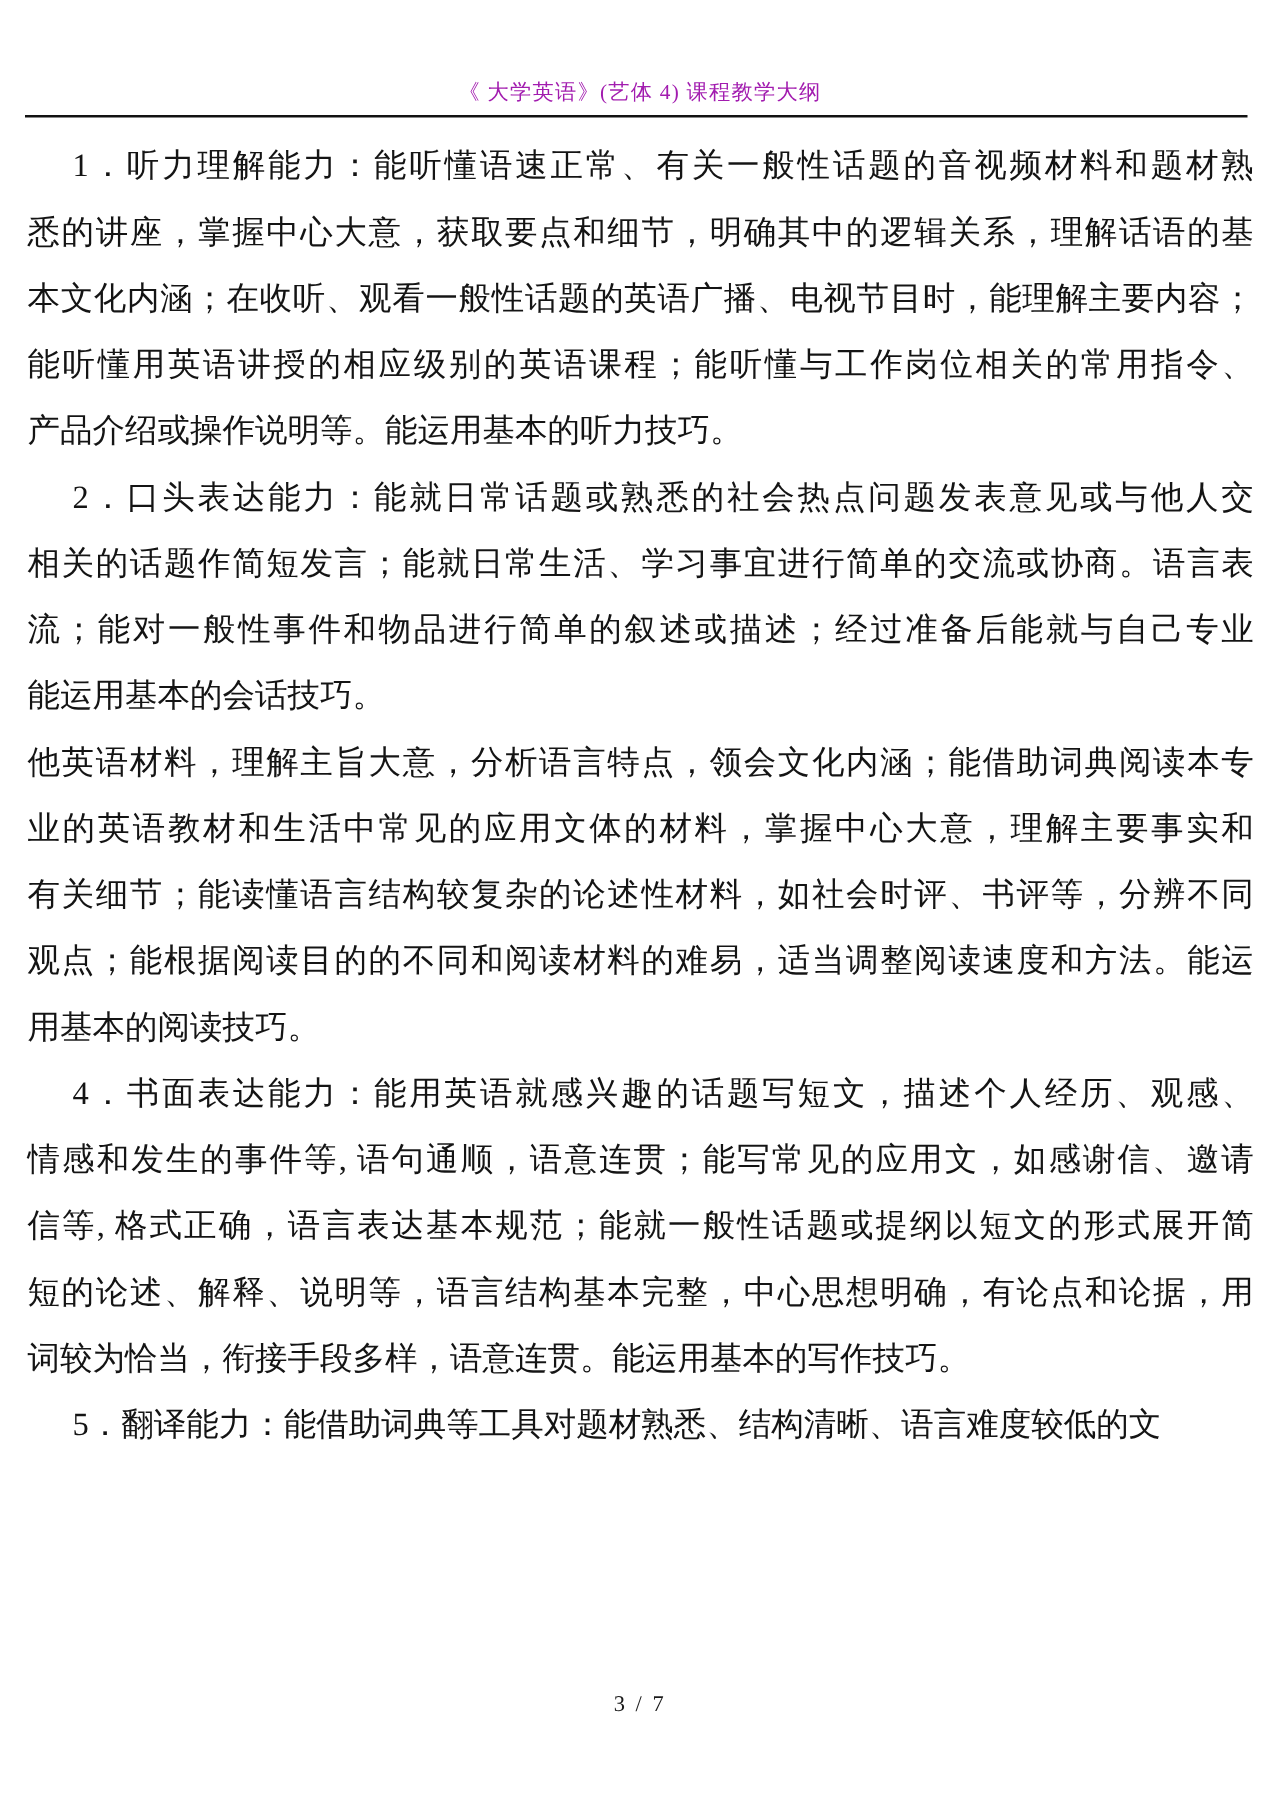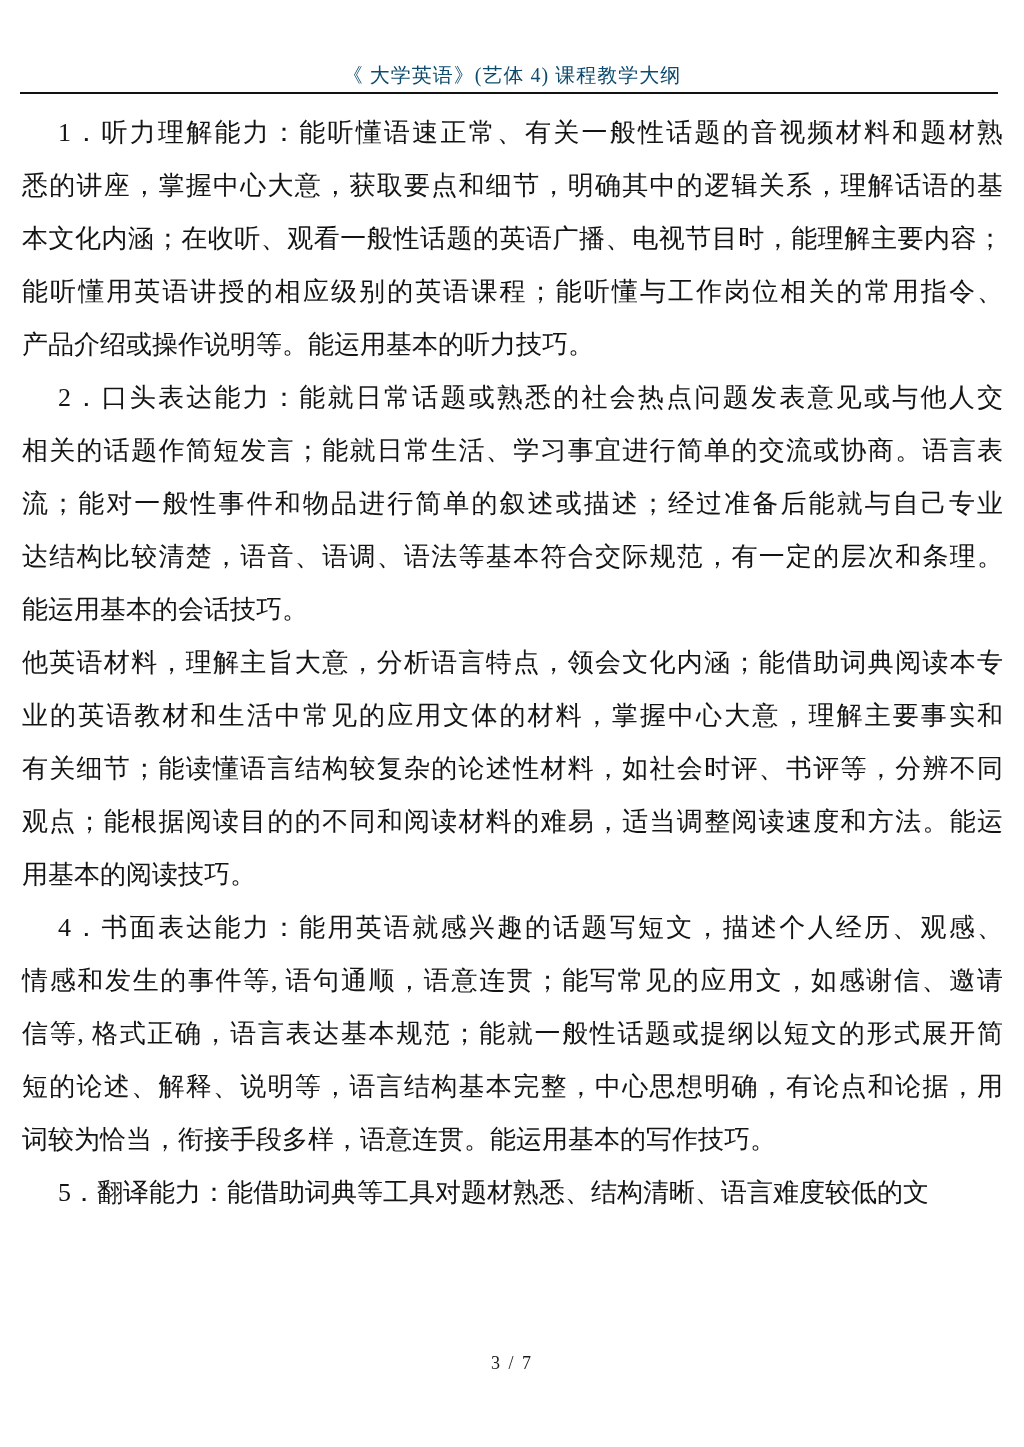--- a/index.html
+++ b/index.html
@@ -15,23 +15,23 @@
     overflow: hidden;
     font-family: "Liberation Serif", "DejaVu Serif", serif;
     color: #161616;
   }
   .header-title {
     position: absolute;
     top: 62px;
     left: 0;
     width: 100%;
     text-align: center;
-    font-size: 20px;
+    font-size: 17px;
     letter-spacing: 1px;
-    color: #0c4a6e;
+    color: #a21caf;
   }
   .header-rule {
     position: absolute;
     top: 92px;
     left: 20px;
     width: 978px;
     height: 0;
     border-top: 2px solid #121212;
   }
   .doc-body {
@@ -77,21 +77,20 @@
 
   <div class="doc-body" id="doc-body">
       <div class="line first just">1．听力理解能力：能听懂语速正常、有关一般性话题的音视频材料和题材熟</div>
       <div class="line just">悉的讲座，掌握中心大意，获取要点和细节，明确其中的逻辑关系，理解话语的基</div>
       <div class="line just">本文化内涵；在收听、观看一般性话题的英语广播、电视节目时，能理解主要内容；</div>
       <div class="line just">能听懂用英语讲授的相应级别的英语课程；能听懂与工作岗位相关的常用指令、</div>
       <div class="line">产品介绍或操作说明等。能运用基本的听力技巧。</div>
       <div class="line first just">2．口头表达能力：能就日常话题或熟悉的社会热点问题发表意见或与他人交</div>
       <div class="line just">相关的话题作简短发言；能就日常生活、学习事宜进行简单的交流或协商。语言表</div>
       <div class="line just">流；能对一般性事件和物品进行简单的叙述或描述；经过准备后能就与自己专业</div>
-      <div class="line just">达结构比较清楚，语音、语调、语法等基本符合交际规范，有一定的层次和条理。</div>
       <div class="line">能运用基本的会话技巧。</div>
       <div class="line just">他英语材料，理解主旨大意，分析语言特点，领会文化内涵；能借助词典阅读本专</div>
       <div class="line just">业的英语教材和生活中常见的应用文体的材料，掌握中心大意，理解主要事实和</div>
       <div class="line just">有关细节；能读懂语言结构较复杂的论述性材料，如社会时评、书评等，分辨不同</div>
       <div class="line just">观点；能根据阅读目的的不同和阅读材料的难易，适当调整阅读速度和方法。能运</div>
       <div class="line">用基本的阅读技巧。</div>
       <div class="line first just">4．书面表达能力：能用英语就感兴趣的话题写短文，描述个人经历、观感、</div>
       <div class="line just">情感和发生的事件等, 语句通顺，语意连贯；能写常见的应用文，如感谢信、邀请</div>
       <div class="line just">信等, 格式正确，语言表达基本规范；能就一般性话题或提纲以短文的形式展开简</div>
       <div class="line just">短的论述、解释、说明等，语言结构基本完整，中心思想明确，有论点和论据，用</div>

